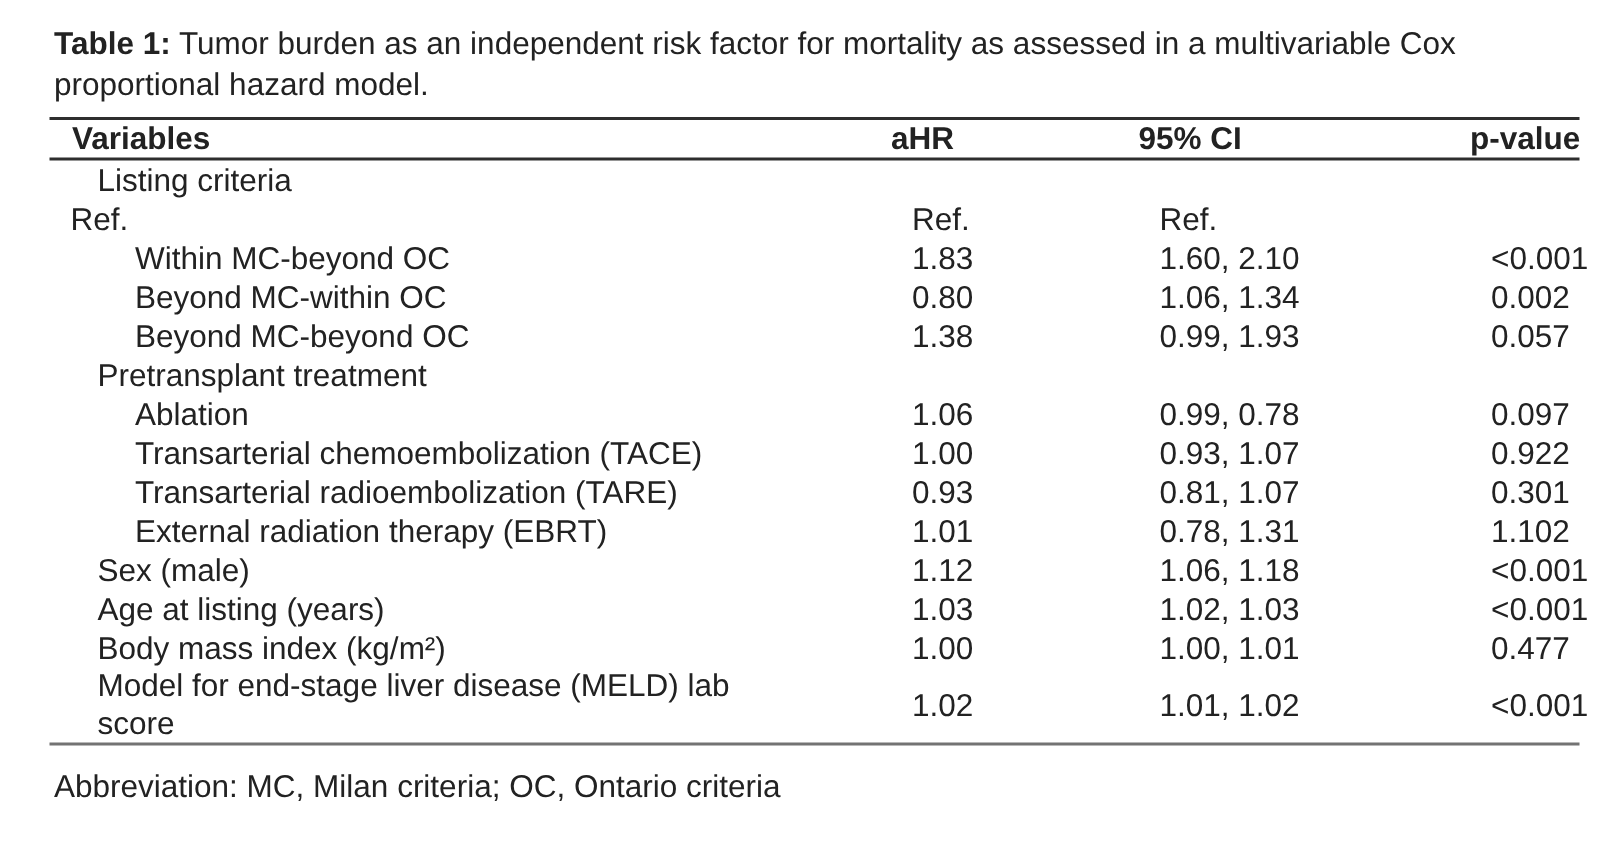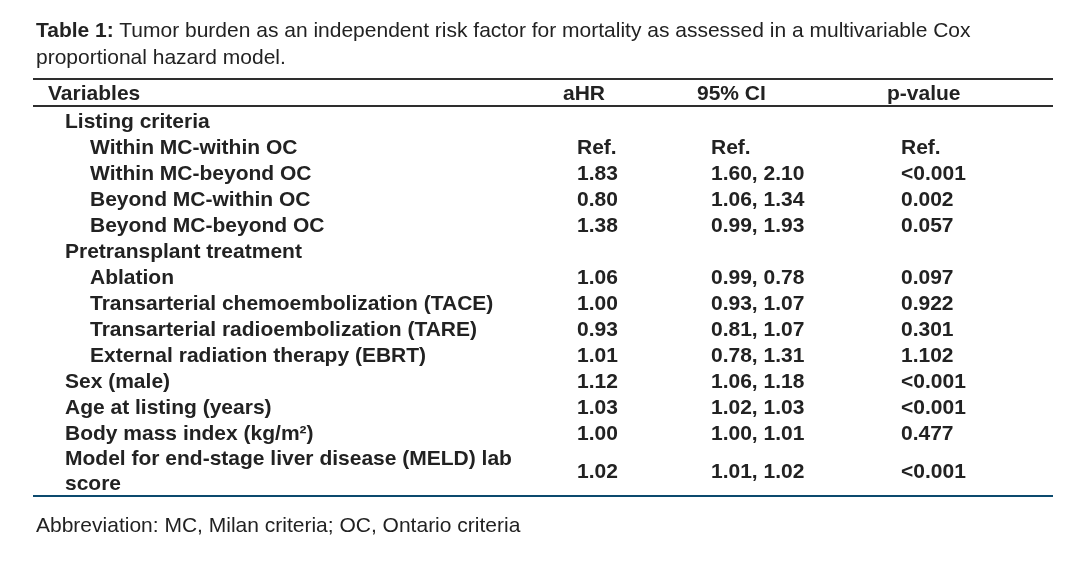--- a/index.html
+++ b/index.html
@@ -36,27 +36,28 @@
     top: 78px;
     width: 1020px;
     border-top: 2px solid #2e2e2e;
   }
   .trow {
     display: grid;
     grid-template-columns: 530px 134px 190px 166px;
     align-items: center;
     min-height: 26px;
     line-height: 25px;
+    gap: 31px;
   }
   .thead {
     border-bottom: 2px solid #2e2e2e;
     font-weight: bold;
     min-height: 25px;
   }
-  .tbody { border-bottom: 2px solid #0c4a6e; font-weight: bold; }
+  .tbody { border-bottom: 2px solid #737373; }
   .cell { box-sizing: border-box; }
   .cell.label { padding-right: 40px; }
   .th-label { padding-left: 15px; }
   .ind1 { padding-left: 32px; }
   .ind2 { padding-left: 57px; }
   .cell.num { padding-left: 14px; }
   .thead .cell.num { padding-left: 0; }
 
   .footnote {
     position: absolute;
@@ -87,21 +88,20 @@
     <div class="tbody">
 
       <div class="trow">
         <div class="cell label ind1">Listing criteria</div>
         <div class="cell num"></div>
         <div class="cell num"></div>
         <div class="cell num"></div>
       </div>
 
       <div class="trow">
-        <div class="cell label ind2">Within MC-within OC</div>
         <div class="cell num">Ref.</div>
         <div class="cell num">Ref.</div>
         <div class="cell num">Ref.</div>
       </div>
 
       <div class="trow">
         <div class="cell label ind2">Within MC-beyond OC</div>
         <div class="cell num">1.83</div>
         <div class="cell num">1.60, 2.10</div>
         <div class="cell num">&lt;0.001</div>

